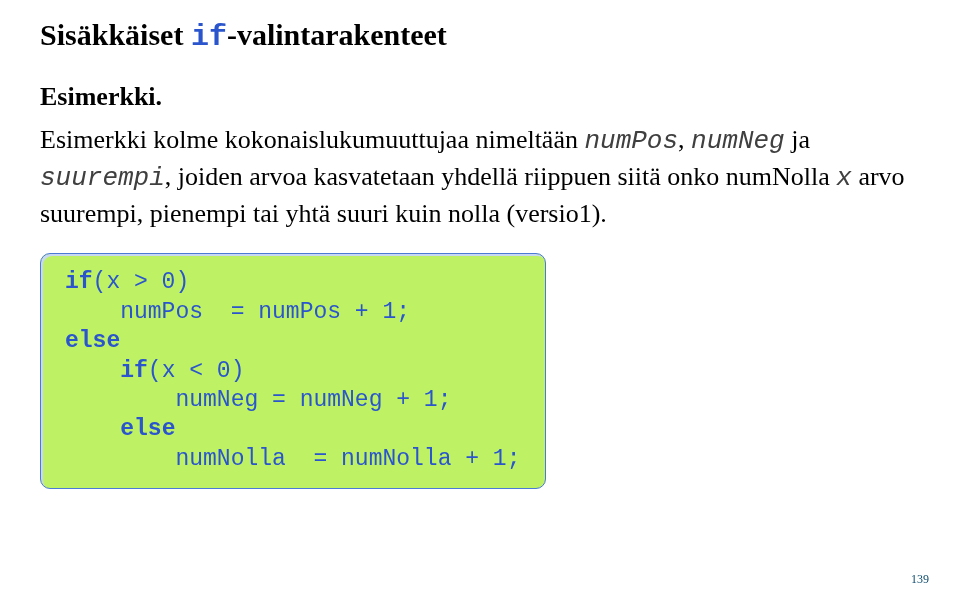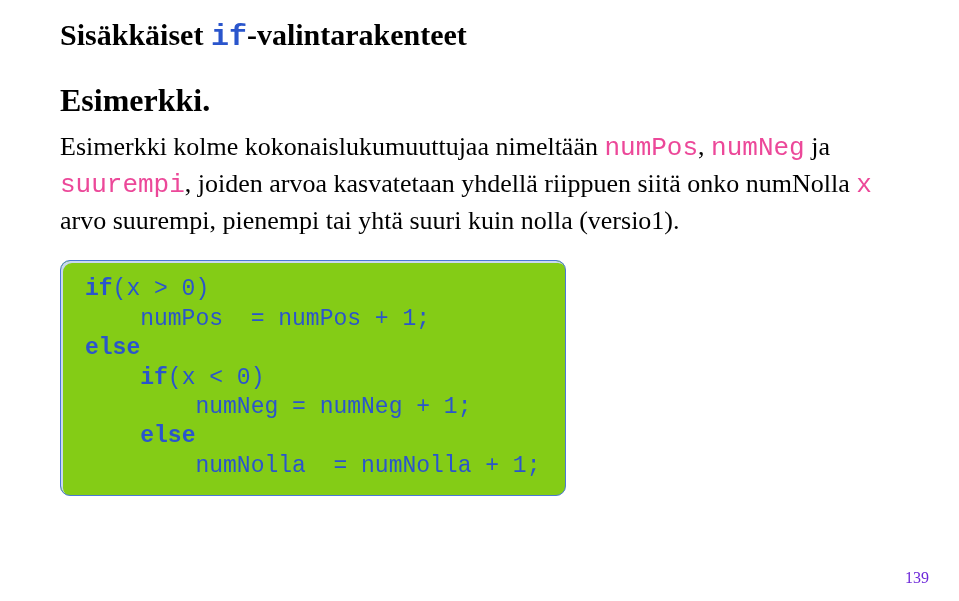--- a/index.html
+++ b/index.html
@@ -6,69 +6,70 @@
     margin: 0;
     padding: 0;
     background: #ffffff;
     font-family: "Times New Roman", Times, serif;
     width: 959px;
     height: 601px;
     position: relative;
     overflow: hidden;
   }
   .page {
-    padding: 18px 40px 20px 60px;
+    padding: 18px 40px 20px 40px;
   }
   .title {
     font-size: 30px;
     font-weight: bold;
     margin-bottom: 28px;
   }
   .title .mono {
     font-family: "Courier New", Courier, monospace;
     color: #2a55cc;
     font-weight: bold;
   }
   .example-label {
-    font-size: 32px;
+    font-size: 26px;
     font-weight: bold;
     margin-bottom: 10px;
   }
   .body-text {
     font-size: 26px;
     line-height: 1.35;
     margin-bottom: 22px;
   }
   .body-text .mono {
     font-family: "Courier New", Courier, monospace;
-    color: #ec4899;
+    color: #404040;
+    font-style: italic;
   }
   .code-box {
     border: 1.5px solid #4a79d6;
     border-radius: 10px;
     box-shadow: 2px 2px 0 0 #c9d8f2 inset, 0 0 0 0 transparent;
     padding: 14px 20px 14px 24px;
     width: 460px;
-    background: #84cc16;
+    background: #bef264;
   }
   pre.code {
     margin: 0;
     font-family: "Courier New", Courier, monospace;
     font-size: 23px;
     line-height: 1.28;
     color: #2a55cc;
   }
   .kw { font-weight: bold; }
   .page-num {
     position: absolute;
     bottom: 14px;
     right: 30px;
-    font-size: 16px;
+    font-size: 12px;
     font-family: "Times New Roman", Times, serif;
-    color: #6d28d9;
+    color: #0c4a6e;
   }
 </style>
 </head>
 <body>
 
 <div class="page">
 
   <div class="title">
     <span>Sisäkkäiset </span><span class="mono">if</span><span>-valintarakenteet</span>
   </div>

